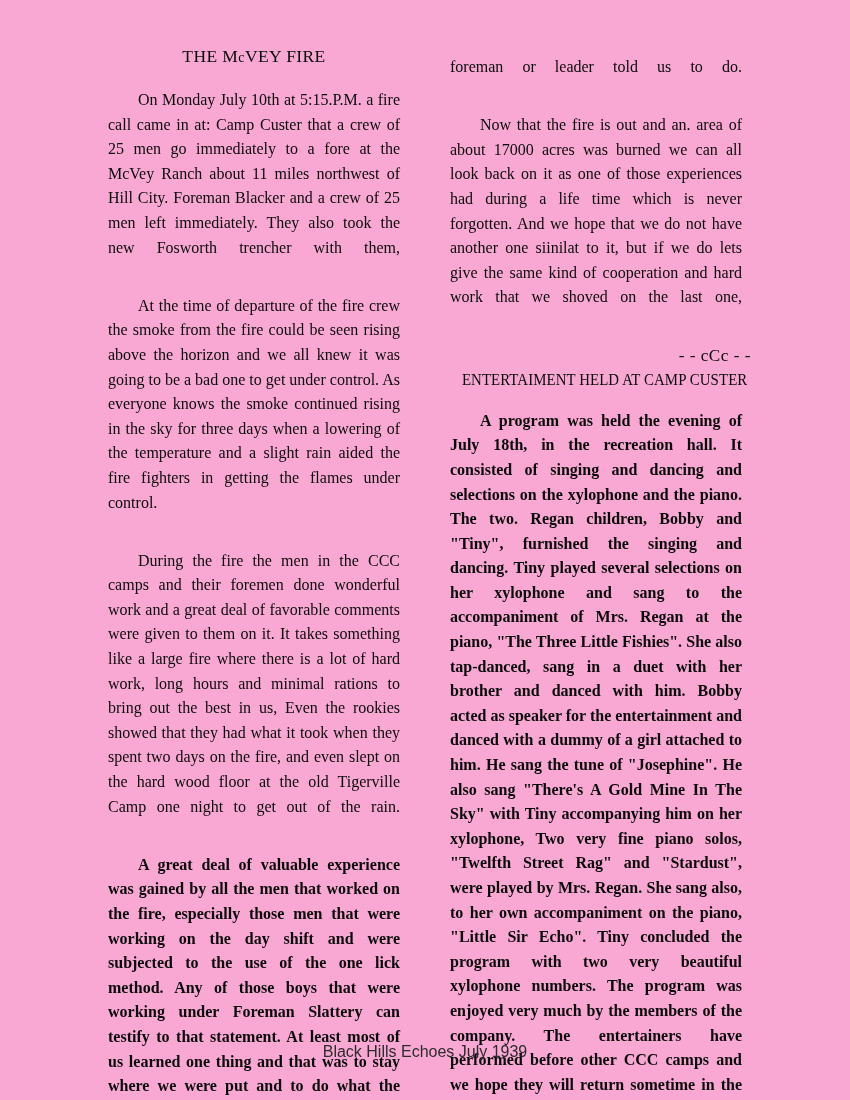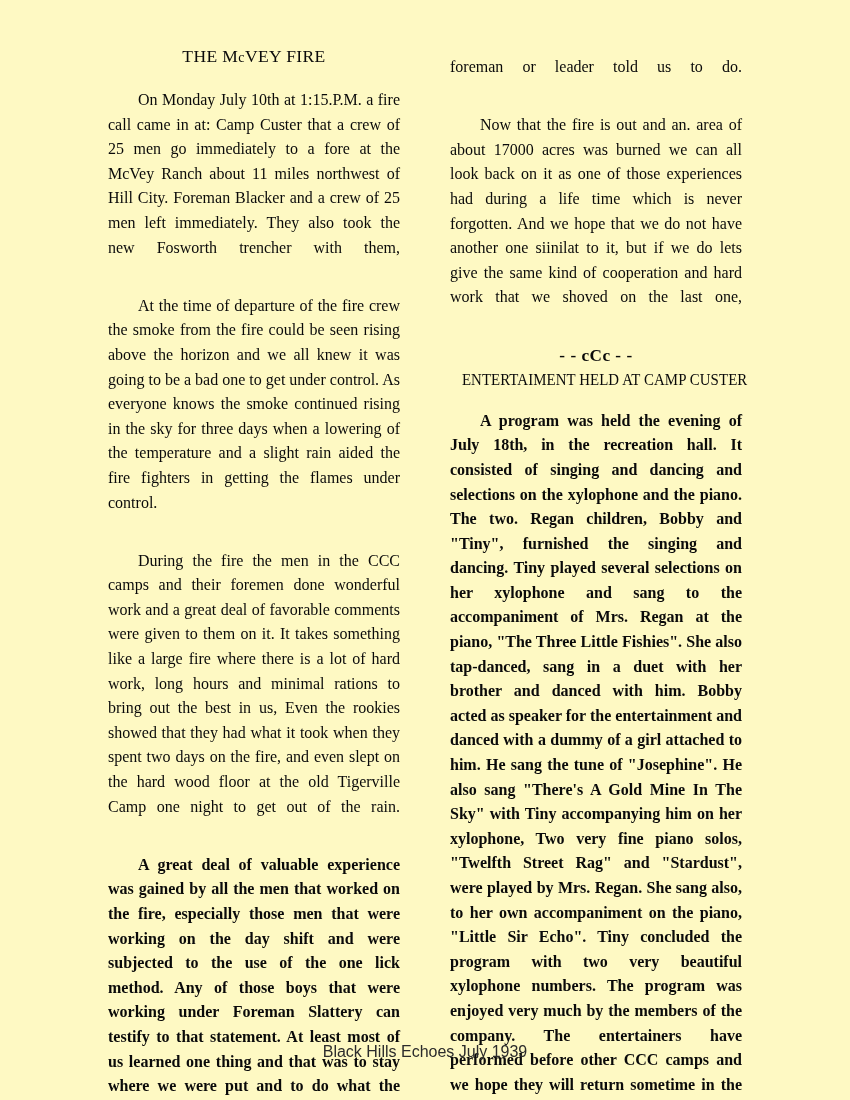--- a/index.html
+++ b/index.html
@@ -4,21 +4,21 @@
 <style>
   html, body {
     margin: 0;
     padding: 0;
     background: #ffffff;
   }
   .page {
     position: relative;
     width: 850px;
     height: 1100px;
-    background: #fef9c3;
+    background: #f9a8d4;
     overflow: hidden;
     font-family: "Liberation Serif", "DejaVu Serif", serif;
     color: #0a0a0a;
   }
 
   .content {
     position: absolute;
     left: 99px;
     top: 46px;
     width: 652px;
@@ -65,24 +65,23 @@
   
   p.para::after {
     content: "";
     display: inline-block;
     width: 100%;
   }
 
   .divider {
     font-size: 17.2px;
     line-height: 24.6px;
-    text-align: center;
+    text-align: right;
     margin: 0;
     letter-spacing: 0.5px;
-    font-weight: bold;
   }
 
   .section-heading {
     font-size: 17.2px;
     line-height: 24.6px;
     margin: 0 0 16px 0;
     text-align: center;
     white-space: nowrap;
     transform: scaleX(0.865);
     transform-origin: center center;
@@ -110,21 +109,21 @@
 </head>
 <body>
 
 <div class="page">
 
   <div class="content">
 
     <div class="column">
       <h1 class="doc-title"><span>THE M</span><span class="smallcap">c</span><span>VEY FIRE</span></h1>
 
-      <p class="para">On Monday July 10th at 1:15.P.M. a fire call came in at: Camp Custer that a crew of 25 men go immediately to a fore at the McVey Ranch about 11 miles northwest of Hill City. Foreman Blacker and a crew of 25 men left immediately. They also took the new Fosworth trencher with them,</p>
+      <p class="para">On Monday July 10th at 5:15.P.M. a fire call came in at: Camp Custer that a crew of 25 men go immediately to a fore at the McVey Ranch about 11 miles northwest of Hill City. Foreman Blacker and a crew of 25 men left immediately. They also took the new Fosworth trencher with them,</p>
       <p class="para">At the time of departure of the fire crew the smoke from the fire could be seen rising above the horizon and we all knew it was going to be a bad one to get under control. As everyone knows the smoke continued rising in the sky for three days when a lowering of the temperature and a slight rain aided the fire fighters in getting the flames under control.</p>
       <p class="para">During the fire the men in the CCC camps and their foremen done wonderful work and a great deal of favorable comments were given to them on it. It takes something like a large fire where there is a lot of hard work, long hours and minimal rations to bring out the best in us, Even the rookies showed that they had what it took when they spent two days on the fire, and even slept on the hard wood floor at the old Tigerville Camp one night to get out of the rain.</p>
       <p class="para last-of-col">A great deal of valuable experience was gained by all the men that worked on the fire, especially those men that were working on the day shift and were subjected to the use of the one lick method. Any of those boys that were working under Foreman Slattery can testify to that statement. At least most of us learned one thing and that was to stay where we were put and to do what the</p>
     </div>
 
     <div class="column">
       <p class="para noindent">foreman or leader told us to do.</p>
       <p class="para">Now that the fire is out and an. area of about 17000 acres was burned we can all look back on it as one of those experiences had during a life time which is never forgotten. And we hope that we do not have another one siinilat to it, but if we do lets give the same kind of cooperation and hard work that we shoved on the last one,</p>
 
       <p class="divider">- - cCc - -</p>

